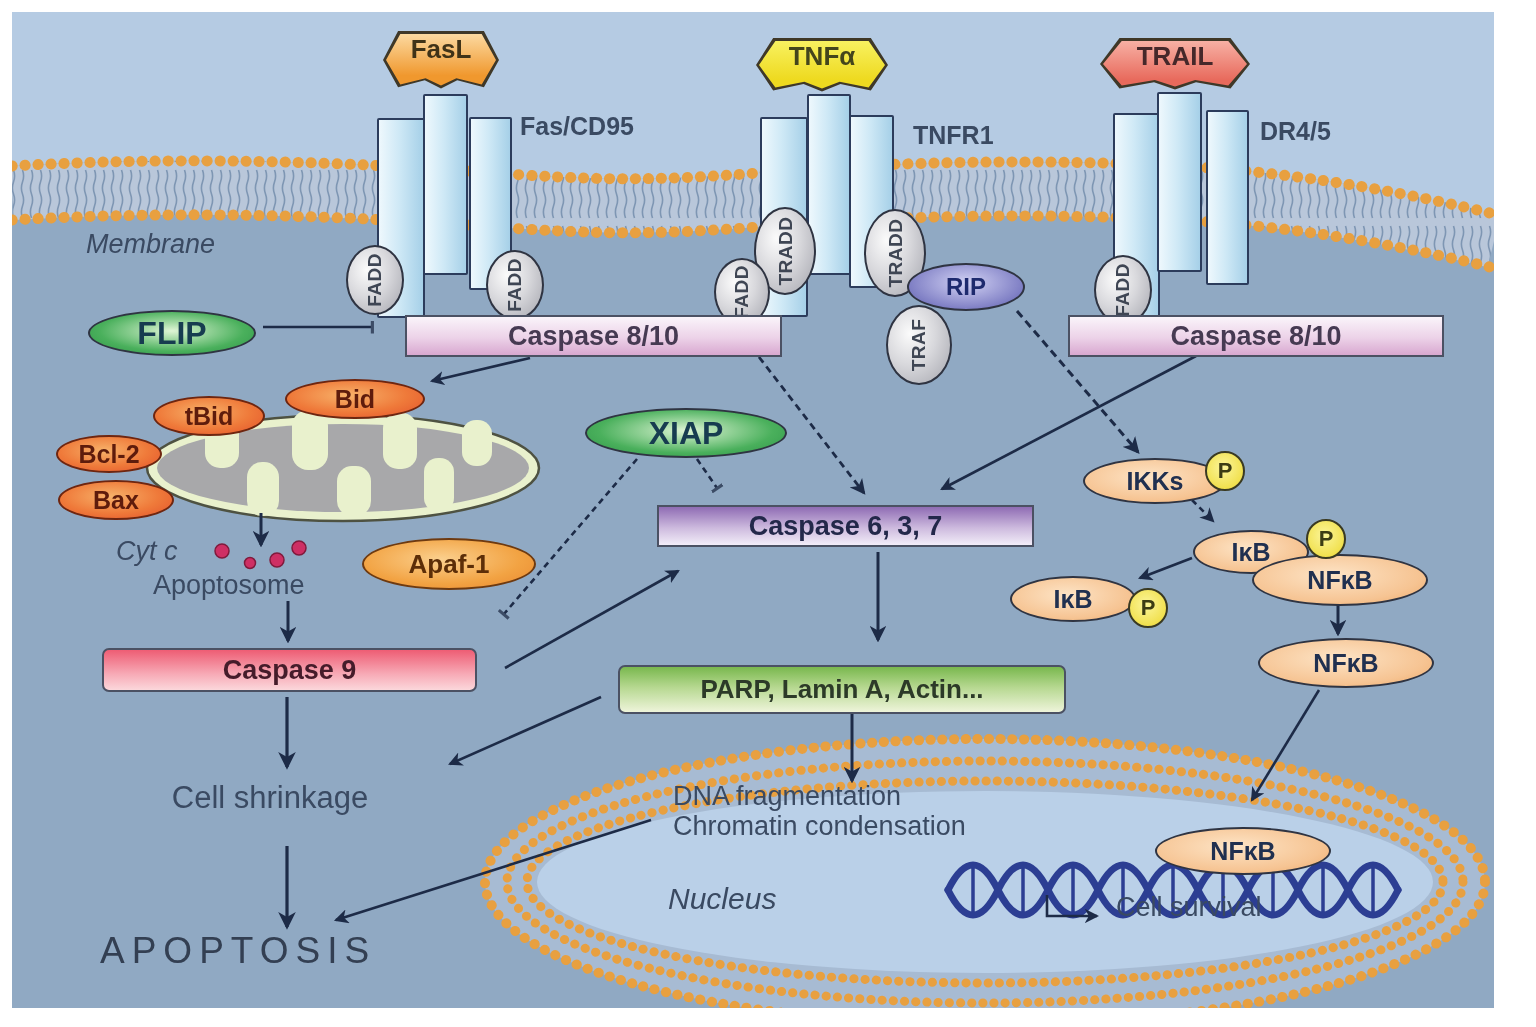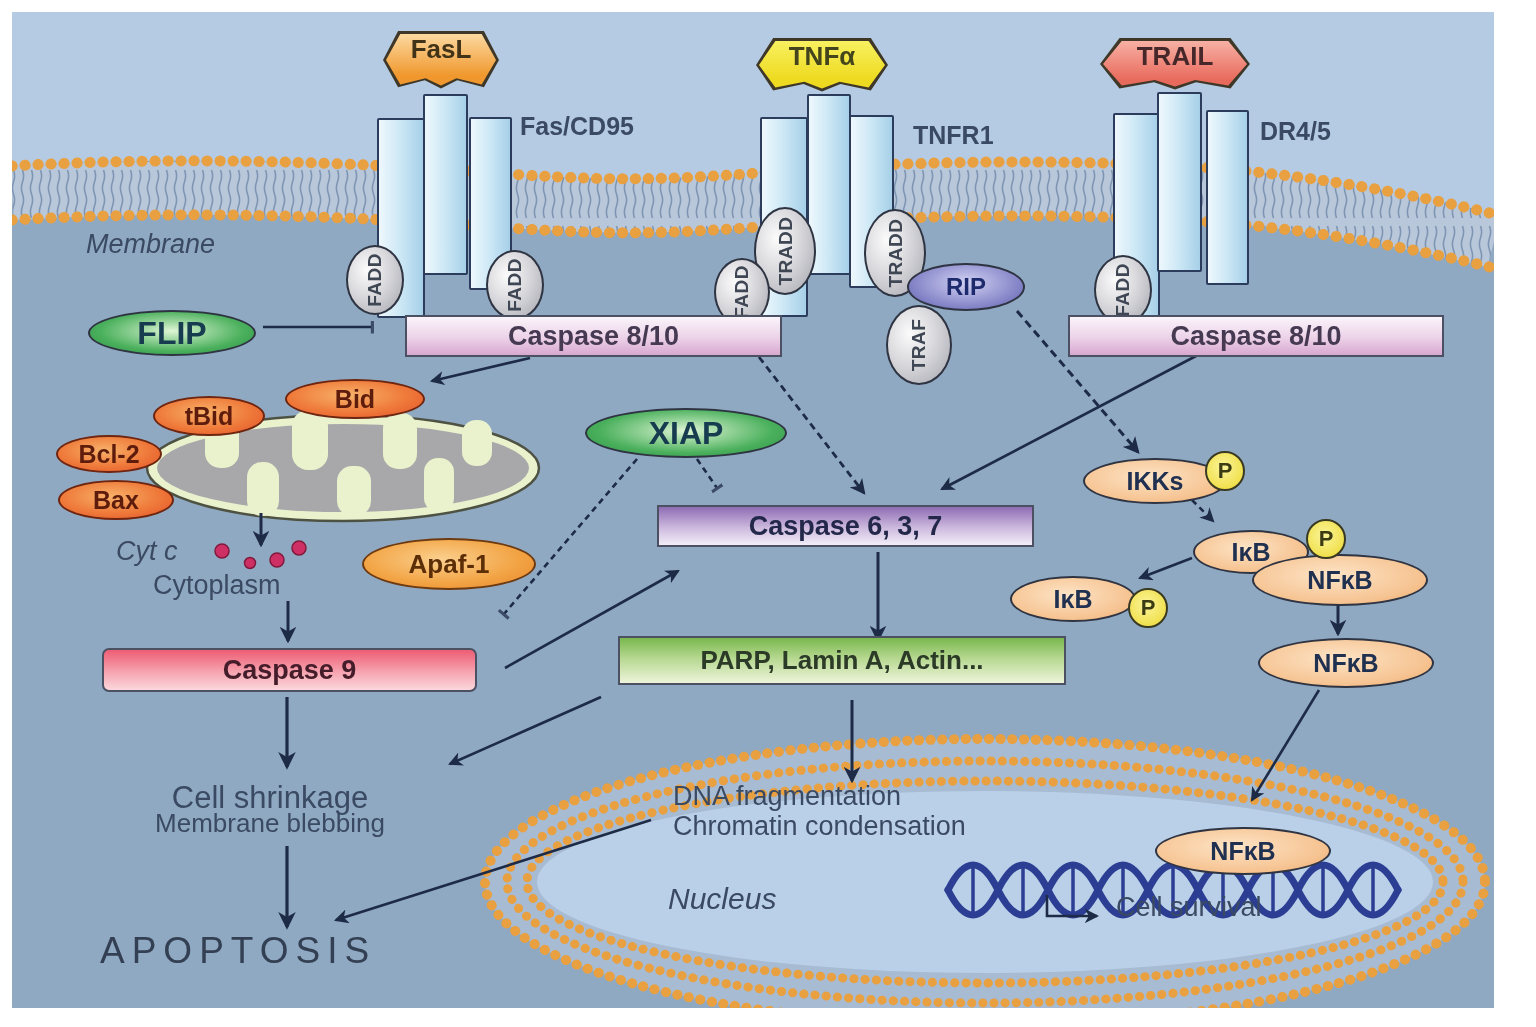--- a/index.html
+++ b/index.html
@@ -218,21 +218,21 @@
     </div>
   <div class="box box-c810" style="left:1068px;top:315px;width:372px;height:38px;">
     <span>Caspase 8/10</span>
     </div>
   <div class="box box-c637" style="left:657px;top:505px;width:373px;height:38px;">
     <span>Caspase 6, 3, 7</span>
     </div>
   <div class="box box-c9" style="left:102px;top:648px;width:371px;height:40px;">
     <span>Caspase 9</span>
     </div>
-  <div class="box box-parp" style="left:618px;top:636px;width:444px;height:45px;">
+  <div class="box box-parp" style="left:618px;top:665px;width:444px;height:45px;border-radius:7px;">
     <span>PARP, Lamin A, Actin...</span>
     </div>
 
   <div class="oval ogreen" style="left:88px;top:310px;width:164px;height:42px;">
     <span>FLIP</span>
     </div>
   <div class="oval ogreen" style="left:585px;top:408px;width:198px;height:46px;">
     <span>XIAP</span>
     </div>
 
@@ -246,21 +246,21 @@
     <span>Bcl-2</span>
     </div>
   <div class="oval oorange" style="left:58px;top:480px;width:112px;height:36px;">
     <span>Bax</span>
     </div>
   <div class="oval oapaf" style="left:362px;top:538px;width:170px;height:48px;">
     <span>Apaf-1</span>
     </div>
 
   <div class="lbl it" style="left:116px;top:536px;font-size:27px;">Cyt c</div>
-  <div class="lbl" style="left:153px;top:570px;font-size:27px;">Cytoplasm</div>
+  <div class="lbl" style="left:153px;top:570px;font-size:27px;">Apoptosome</div>
 
   <div class="oval opeach" style="left:1083px;top:458px;width:140px;height:42px;">
     <span>IKKs</span>
     </div>
   <div class="pc" style="left:1205px;top:451px;">
     <span>P</span>
     </div>
 
   <div class="oval opeach" style="left:1193px;top:530px;width:112px;height:40px;">
     <span>IκB</span>
@@ -280,21 +280,20 @@
     </div>
 
   <div class="oval opeach" style="left:1258px;top:638px;width:172px;height:46px;">
     <span>NFκB</span>
     </div>
   <div class="oval opeach" style="left:1155px;top:827px;width:172px;height:44px;">
     <span>NFκB</span>
     </div>
 
   <div class="lbl c" style="left:140px;top:780px;width:260px;font-size:31px;">Cell shrinkage</div>
-  <div class="lbl c" style="left:85px;top:808px;width:370px;font-size:26px;">Membrane blebbing</div>
   <div class="lbl" style="left:100px;top:930px;font-size:37px;letter-spacing:7px;color:#333f52;">APOPTOSIS</div>
 
   <div class="lbl" style="left:673px;top:781px;font-size:27px;">DNA fragmentation</div>
   <div class="lbl" style="left:673px;top:811px;font-size:27px;">Chromatin condensation</div>
   <div class="lbl it" style="left:668px;top:882px;font-size:30px;">Nucleus</div>
   <div class="lbl" style="left:1116px;top:892px;font-size:27px;">Cell survival</div>
 
 </div>
 
 </body></html>

